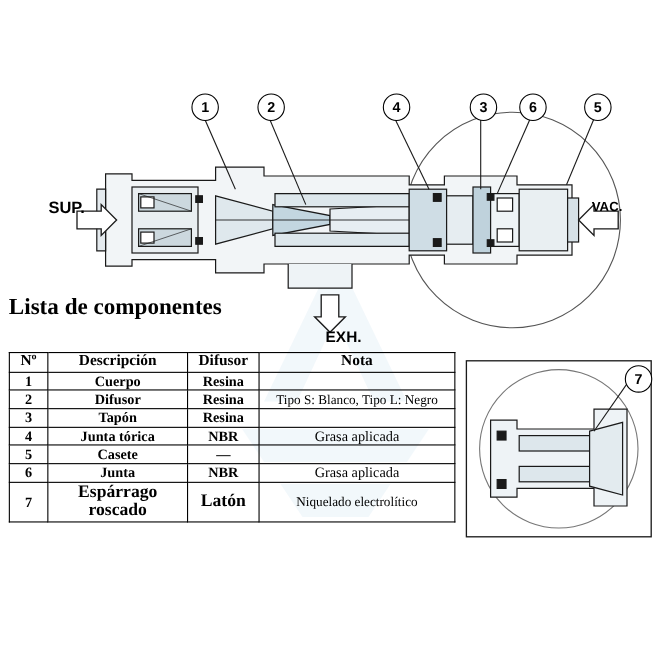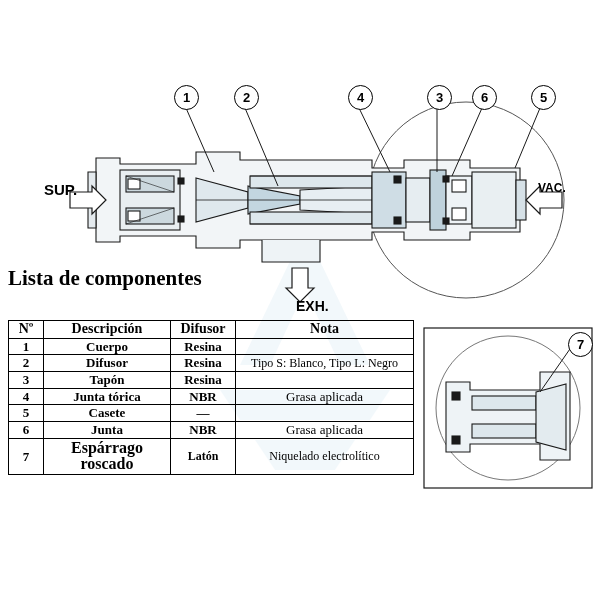--- a/index.html
+++ b/index.html
@@ -39,21 +39,21 @@
   }
   table.components td{
     font-size:13px;
   }
   td.c-no{width:30px;font-weight:bold;font-size:14px;}
   td.c-desc{width:122px;font-weight:bold;font-size:15px;}
   td.c-mat{width:60px;font-weight:bold;font-size:14px;}
   td.c-note{font-size:12px;}
   td.c-note.small{font-size:12px;}
   td.c-desc.small{font-size:16px;}
-  td.c-mat.small{font-size:12px;}
+  td.c-mat.small{font-size:16px;}
 
   
   .lbl{
     position:absolute;color:#000;font-weight:bold;
     font-family:"Liberation Sans", sans-serif;
   }
   .lbl-sup{left:44px;top:181px;font-size:15px;}
   .lbl-vac{left:538px;top:181px;font-size:12px;}
   .lbl-exh{left:296px;top:298px;font-size:14px;}
   .lbl-model{left:422px;top:306px;font-size:15px;font-family:"Liberation Serif",serif;}

